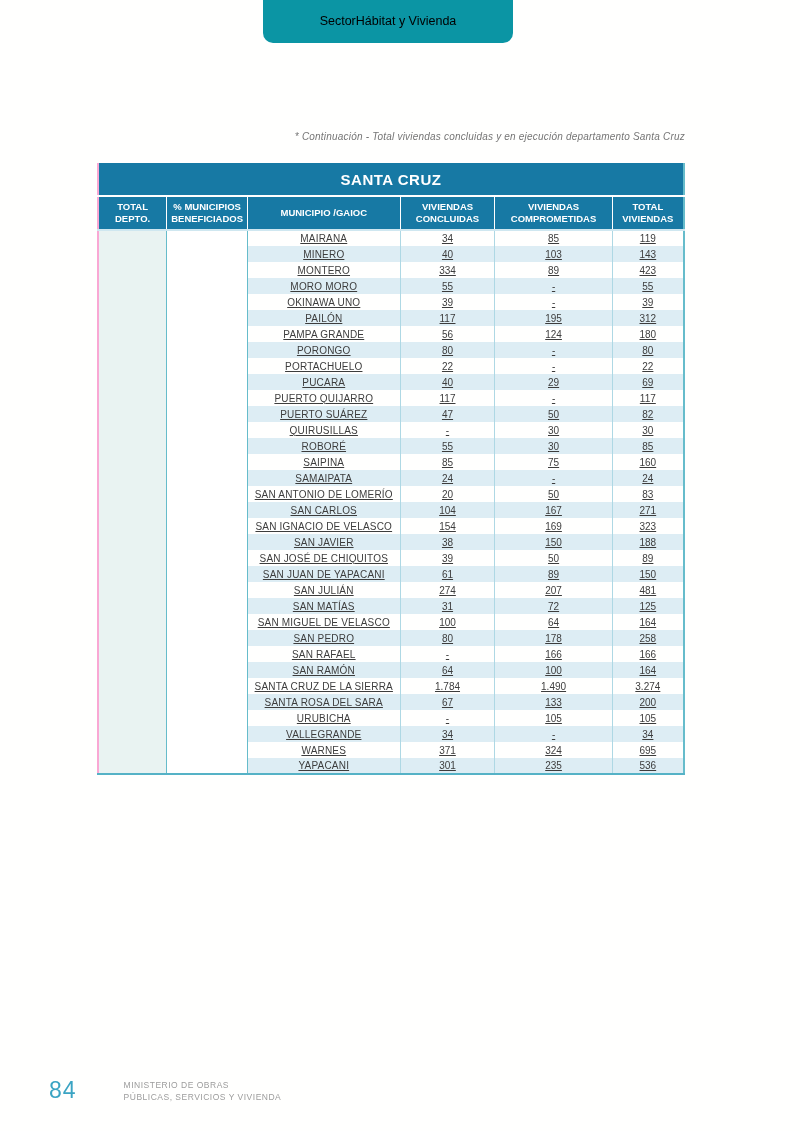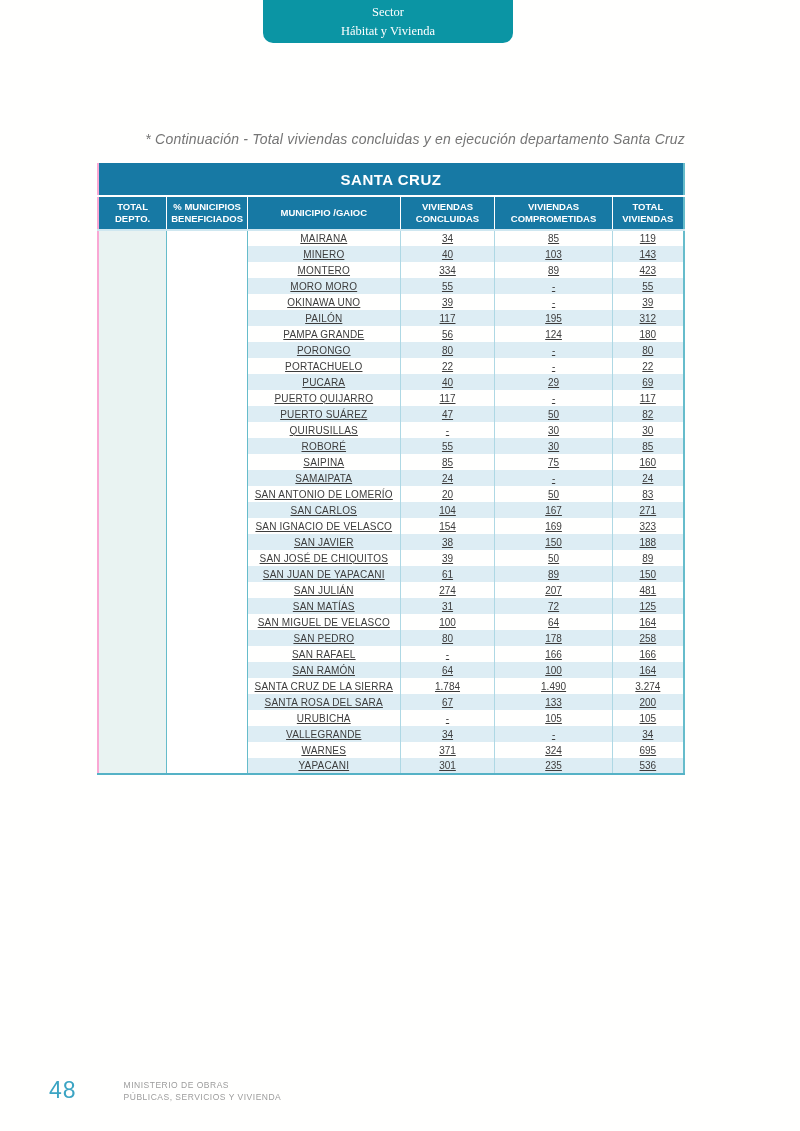--- a/index.html
+++ b/index.html
@@ -6,27 +6,27 @@
   html,body { background:#ffffff; }
   body { font-family:"Liberation Sans", sans-serif; }
   .page {
     position:relative; width:800px; height:1131px; background:#fffffe;
     margin:0 auto; overflow:hidden;
   }
   
   .tab-box {
     position:absolute; left:263px; top:0; width:250px; height:43px;
     background:#0b95a4; border-radius:0 0 10px 10px;
-    display:flex; flex-direction:column; align-items:center; justify-content:center;
-    color:#ffffff; font-size:12.5px; line-height:1.45; text-align:center;font-family:Liberation Serif, serif;
+    display:flex; flex-direction:row; align-items:center; justify-content:center;
+    color:#000000; font-size:12.5px; line-height:1.45; text-align:center;
   }
   
   .caption {
     position:absolute; top:131px; right:115px;
-    font-style:italic; font-size:14px; color:#757575; letter-spacing:0.2px;
+    font-style:italic; font-size:10px; color:#757575; letter-spacing:0.2px;
   }
   
   .data-table {
     position:absolute; left:97px; top:163px; width:588px;
     border-collapse:collapse; table-layout:fixed;
     border-left:2px solid #f9a8d4; border-right:2px solid #66bccb;
     border-bottom:2px solid #55b2c6;
     font-size:10px; color:#3d3d3d;
   }
   .data-table thead th {
@@ -310,20 +310,20 @@
           <td class="muni">YAPACANI</td>
           <td class="num">301</td>
           <td class="num">235</td>
           <td class="num">536</td>
         </tr>
       </tbody>
   </table>
 
 
   <div class="page-footer">
-    <div class="pagenum">48</div>
+    <div class="pagenum">84</div>
     <div class="ministry">
       <div>MINISTERIO DE OBRAS</div>
       <div>PÚBLICAS, SERVICIOS Y VIVIENDA</div>
     </div>
   </div>
 
 </div>
 
 </body></html>

